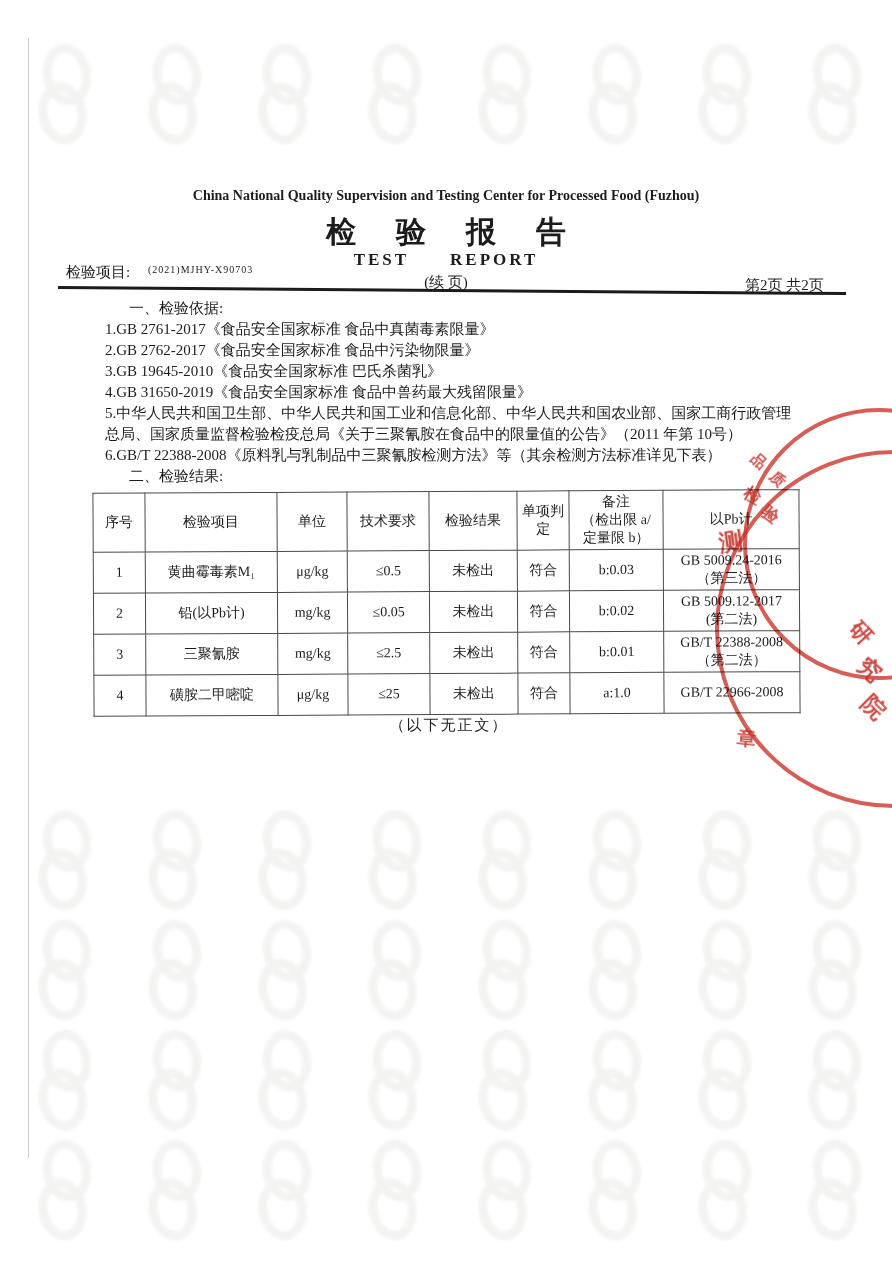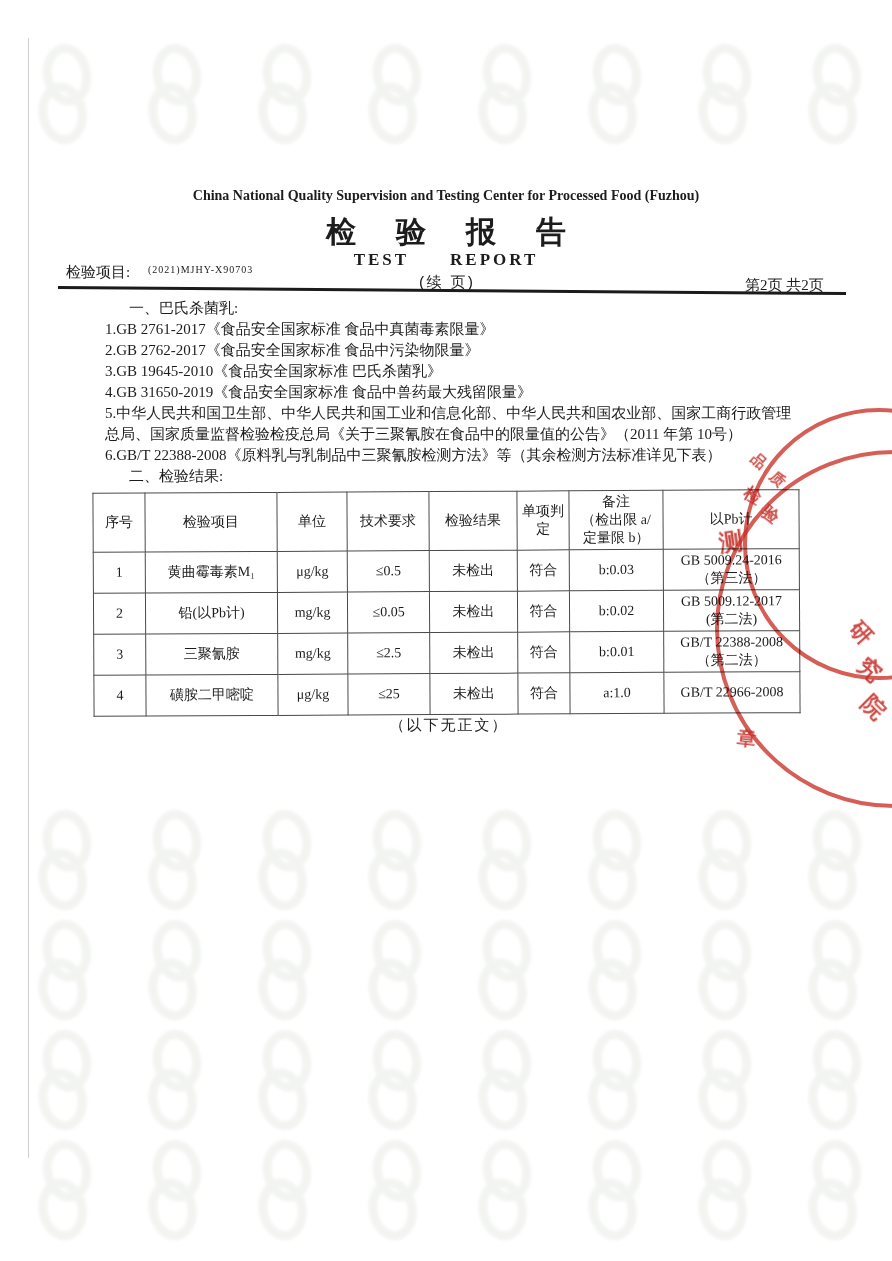--- a/index.html
+++ b/index.html
@@ -23,21 +23,21 @@
   .org-cn{position:absolute;top:140px;left:0;width:100%;text-align:center;
     font-size:27px;font-weight:bold;letter-spacing:2px;}
   .org-en{position:absolute;top:188px;left:0;width:100%;text-align:center;
     font-size:14px;font-weight:bold;}
   .title-cn{position:absolute;top:212px;left:0;width:100%;text-align:center;
     font-size:30px;font-weight:bold;letter-spacing:40px;transform:translateX(20px);}
   .title-en{position:absolute;top:250px;left:0;width:100%;text-align:center;
     font-size:17px;font-weight:bold;letter-spacing:3px;word-spacing:34px;}
   .report-no-label{position:absolute;left:66px;top:263px;font-size:15px;}
   .report-no{position:absolute;left:148px;top:264px;font-size:10px;letter-spacing:1px;}
-  .continuation{position:absolute;left:0;top:273px;width:100%;text-align:center;font-size:15px;font-family:Liberation Mono, monospace;}
+  .continuation{position:absolute;left:0;top:273px;width:100%;text-align:center;font-size:15px;}
   .page-indicator{position:absolute;left:745px;top:276px;font-size:15px;}
   .head-rule{position:absolute;left:58px;top:289px;width:788px;height:3px;background:#1b1b1b;transform:rotate(0.45deg);}
   
   .content{position:absolute;left:93px;top:298px;width:712px;font-size:15px;line-height:21px;}
   .content p{margin:0;}
   .heading{padding-left:36px;}
   .item{padding-left:12px;}
   .item6{margin-top:4px;}
   
   table.results{border-collapse:collapse;margin-top:4px;width:706px;table-layout:fixed;
@@ -243,21 +243,21 @@
   <div class="org-en">China National Quality Supervision and Testing Center for Processed Food (Fuzhou)</div>
   <div class="title-cn">检验报告</div>
   <div class="title-en">TEST REPORT</div>
   <div class="report-no-label">检验项目:</div>
   <div class="report-no">(2021)MJHY-X90703</div>
   <div class="continuation">(续 页)</div>
   <div class="page-indicator">第2页  共2页</div>
   <div class="head-rule"></div>
 
   <div class="content">
-    <p class="heading">一、巴氏杀菌乳:</p>
+    <p class="heading">一、检验依据:</p>
     <p class="item">1.GB 2761-2017《食品安全国家标准 食品中真菌毒素限量》</p>
     <p class="item">2.GB 2762-2017《食品安全国家标准 食品中污染物限量》</p>
     <p class="item">3.GB 19645-2010《食品安全国家标准 巴氏杀菌乳》</p>
     <p class="item">4.GB 31650-2019《食品安全国家标准 食品中兽药最大残留限量》</p>
     <p class="item">5.中华人民共和国卫生部、中华人民共和国工业和信息化部、中华人民共和国农业部、国家工商行政管理总局、国家质量监督检验检疫总局《关于三聚氰胺在食品中的限量值的公告》（2011 年第 10号）</p>
     <p class="item item6">6.GB/T 22388-2008《原料乳与乳制品中三聚氰胺检测方法》等（其余检测方法标准详见下表）</p>
     <p class="heading">二、检验结果:</p>
 
     <table class="results">
       <colgroup>

